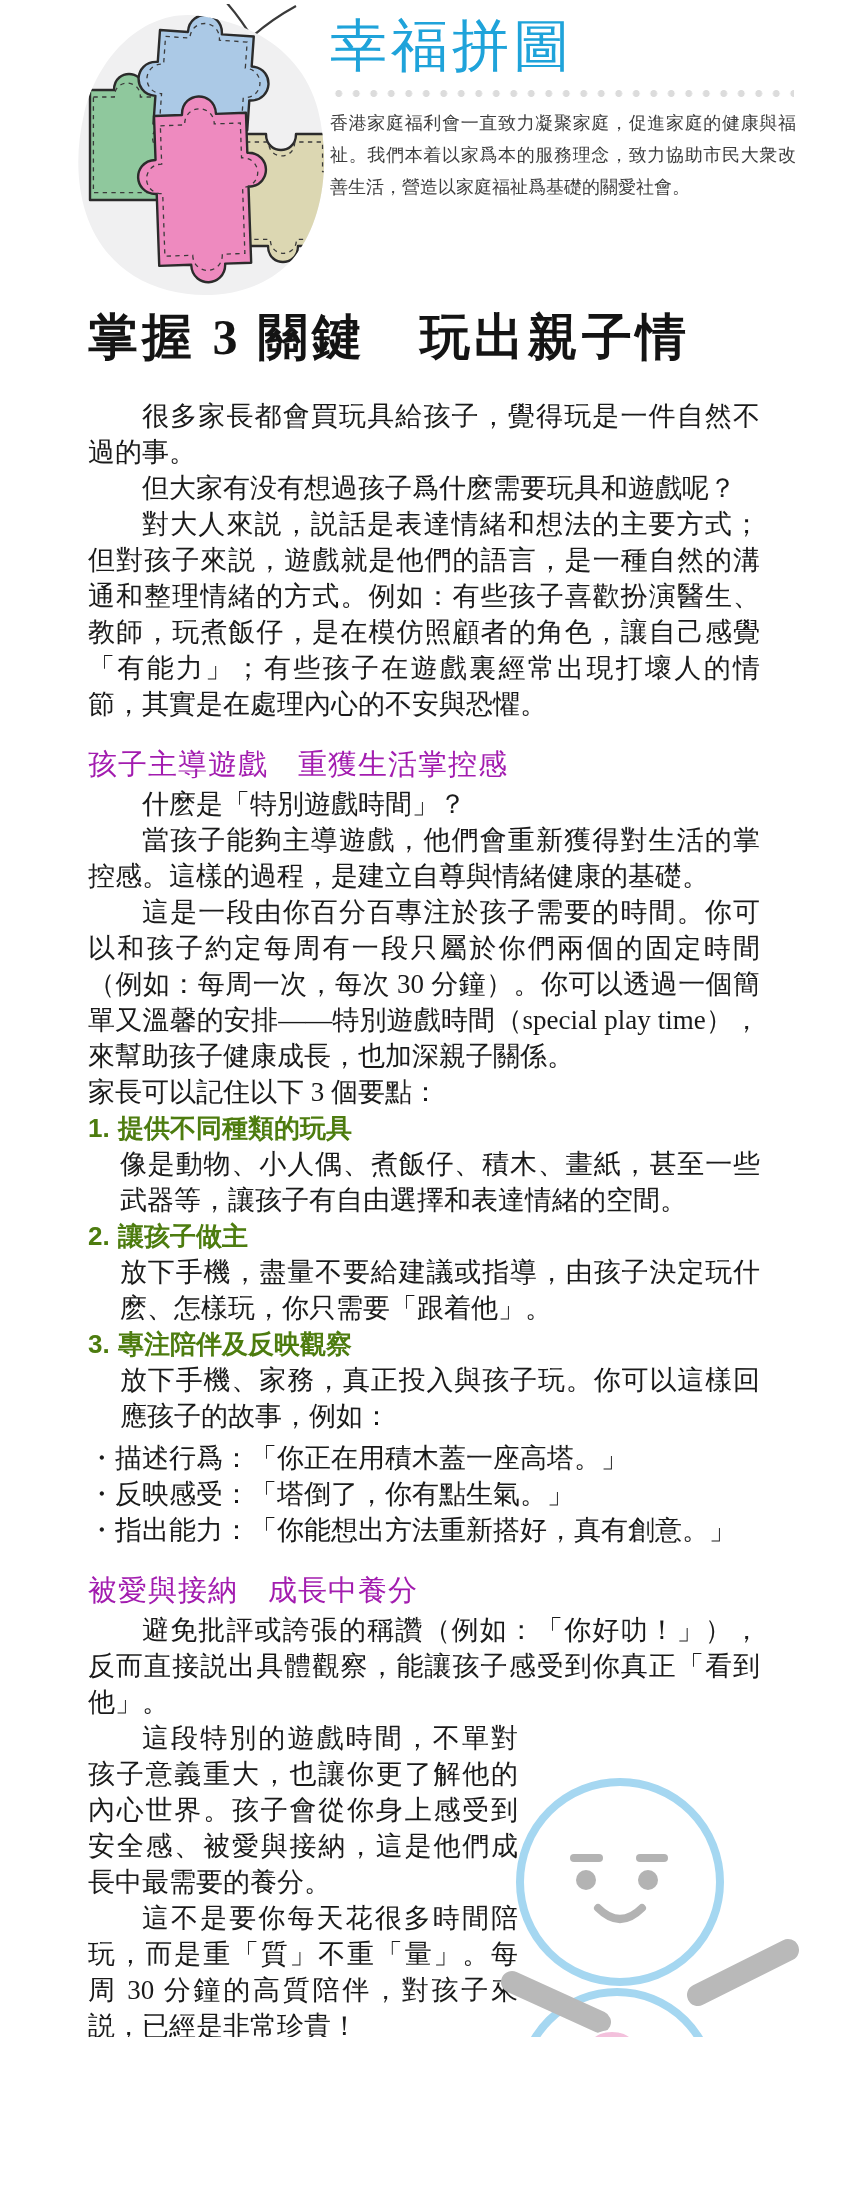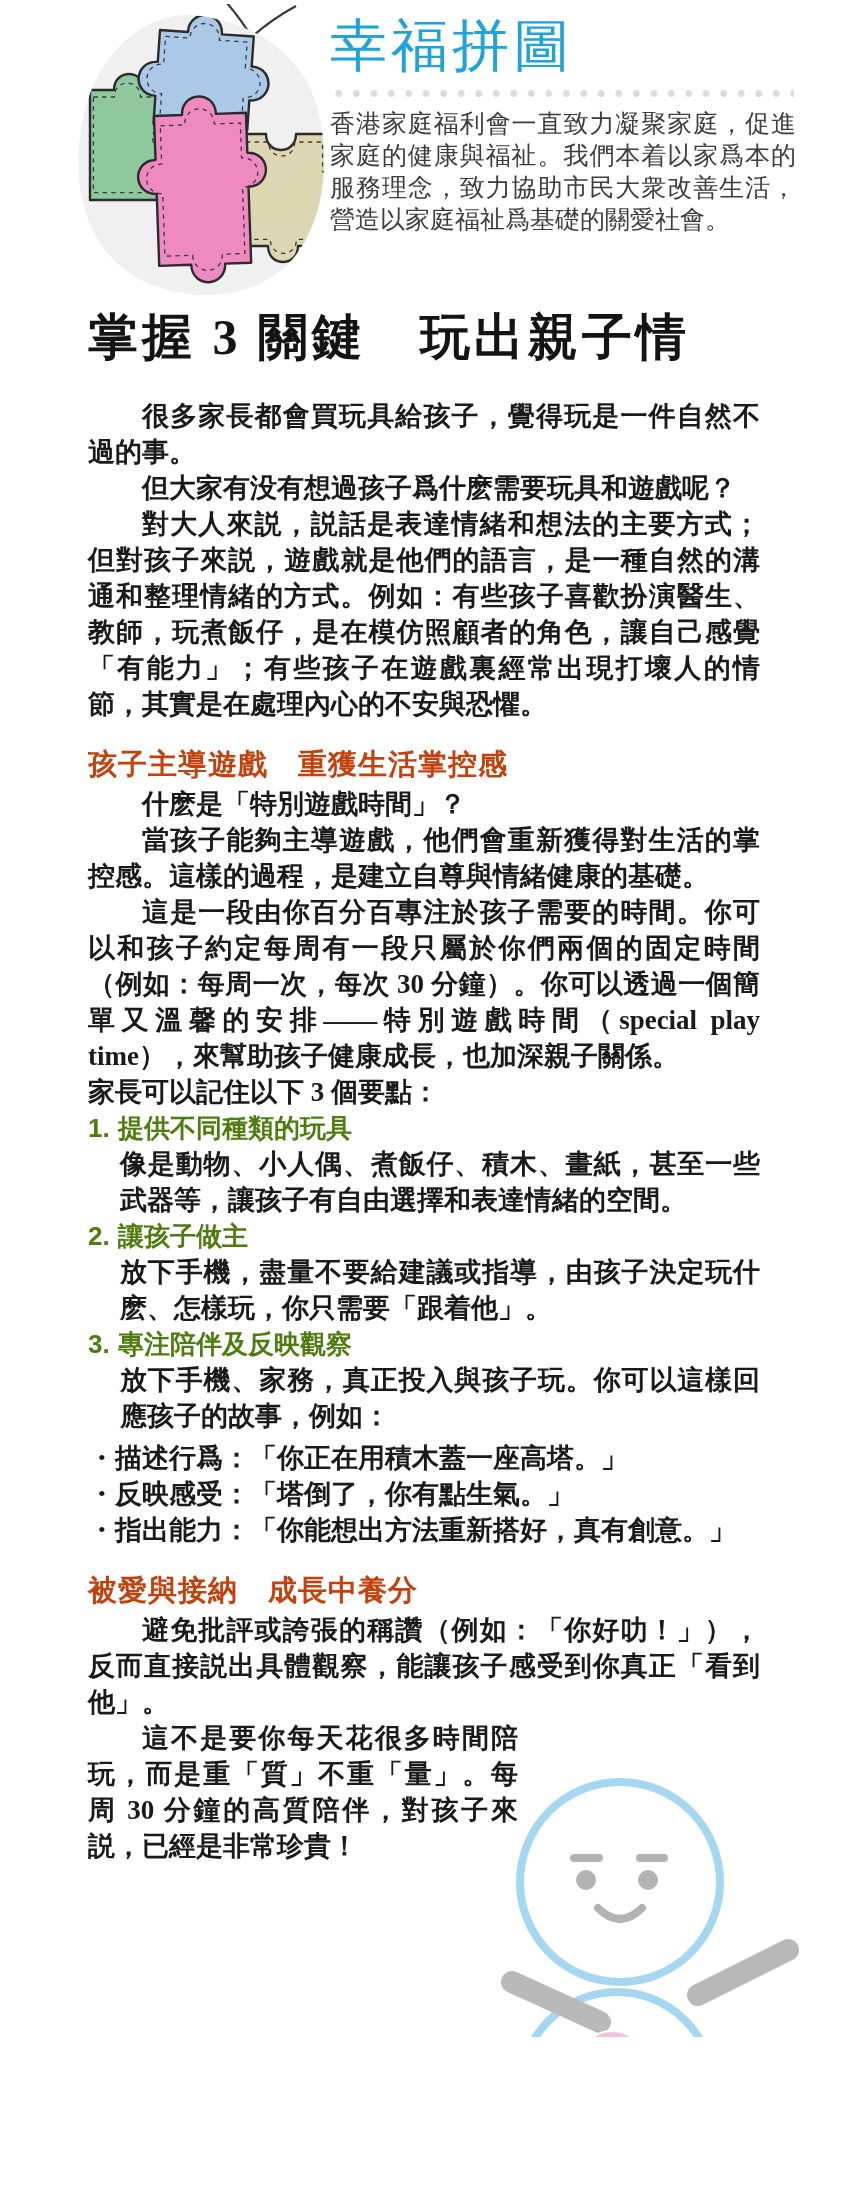--- a/index.html
+++ b/index.html
@@ -17,37 +17,37 @@
     color:#1fa3da;margin:0;
   }
   .dotted-divider{
     margin-top:13px;height:9px;width:464px;
     background-image:radial-gradient(circle,#dcdcdc 3.2px,rgba(0,0,0,0) 3.7px);
     background-size:17.5px 9px;background-repeat:repeat-x;background-position:0 50%;
   }
   .byline{margin:15px 0 0;font-size:24px;font-weight:bold;letter-spacing:0.5px;color:#111;}
   .mast-intro{
     margin:9px 0 0;font-family:"Liberation Sans","DejaVu Sans",sans-serif;
-    font-size:25px;line-height:32px;color:#3d3d3d;text-align:justify;
+    font-size:18px;line-height:32px;color:#3d3d3d;text-align:justify;
   }
   
   .headline{
     margin:10px 0 16px 88px;font-size:50px;line-height:54px;font-weight:bold;
     letter-spacing:4px;color:#141414;
   }
   
   .body-col{
     width:672px;margin:34px 0 0 88px;font-size:27px;line-height:36px;
     text-align:justify;color:#1a1a1a;
   }
-  .body-col p{margin:0;font-weight:bold;}
+  .body-col p{margin:0;}
   .indent{text-indent:2em;}
   .subhead{
     margin:24px 0 4px;font-family:"Liberation Sans","DejaVu Sans",sans-serif;
-    font-size:29px;line-height:36px;font-weight:bold;color:#c2410c;letter-spacing:1px;
+    font-size:29px;line-height:36px;font-weight:normal;color:#a21caf;letter-spacing:1px;
   }
   .point-head{
     margin-top:5px;font-family:"Liberation Sans","DejaVu Sans",sans-serif;
     font-weight:bold;font-size:26px;line-height:36px;color:#4d7c0f;
   }
   .point-num{display:inline-block;min-width:30px;}
   .point-body{padding-left:32px;}
   .bullets{margin-top:6px;}
   .bullet{display:flex;}
   .bullet-char{flex:0 0 26px;}
@@ -144,20 +144,21 @@
       <p class="bullet">
           <span class="bullet-char">・</span>
           <span class="bullet-text">指出能力：「你能想出方法重新搭好，真有創意。」</span>
         </p>
     </div>
 
     <h3 class="subhead">被愛與接納　成長中養分</h3>
 
     <p class="indent">避免批評或誇張的稱讚（例如：「你好叻！」），反而直接説出具體觀察，能讓孩子感受到你真正「看到他」。</p>
     <div class="snowman-spacer"></div>
+    <p class="indent">這段特別的遊戲時間，不單對孩子意義重大，也讓你更了解他的內心世界。孩子會從你身上感受到安全感、被愛與接納，這是他們成長中最需要的養分。</p>
     <p class="indent">這不是要你每天花很多時間陪玩，而是重「質」不重「量」。每周 30 分鐘的高質陪伴，對孩子來説，已經是非常珍貴！</p>
   </div>
 
   <svg class="snowman-art" viewBox="0 0 408 430" xmlns="http://www.w3.org/2000/svg" aria-hidden="true">
 
     <circle cx="177" cy="318" r="96" fill="#ffffff" stroke="#a5d7f1" stroke-width="8"></circle>
 
     <circle cx="180" cy="112" r="100" fill="#ffffff" stroke="#a5d7f1" stroke-width="8"></circle>
 
     <rect x="130" y="84" width="33" height="8" rx="4" fill="#b3b3b3"></rect>

